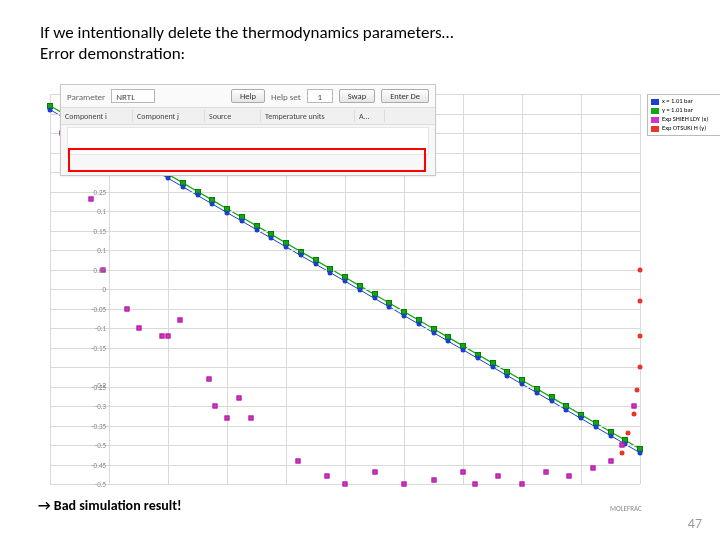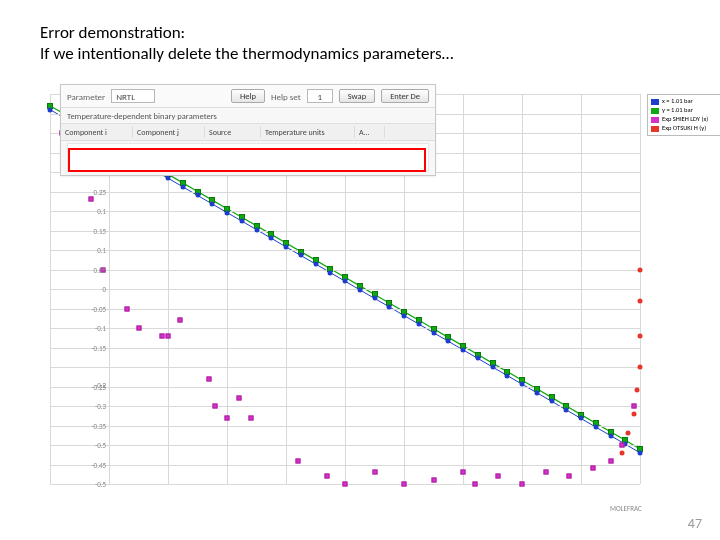--- a/index.html
+++ b/index.html
@@ -190,22 +190,22 @@
     font-size: 14px;
     color: #9a9a9a;
   }
 </style>
 </head>
 <body>
 
 <div class="slide">
 
   <div class="title-block">
+    <div>If we intentionally delete the thermodynamics parameters…</div>
     <div>Error demonstration:</div>
-    <div>If we intentionally delete the thermodynamics parameters…</div>
   </div>
 
   <div class="chart">
     <div class="plot-area" id="plot">
       <svg class="lines" id="svg-lines" viewBox="0 0 590 390" preserveAspectRatio="none">
           <path d="M0.0 11.7 L14.8 20.3 L29.5 28.9 L44.3 37.4 L59.0 46.0 L73.8 54.6 L88.5 63.2 L103.3 71.8 L118.0 80.3 L132.8 88.9 L147.5 97.5 L162.3 106.1 L177.0 114.7 L191.8 123.2 L206.5 131.8 L221.3 140.4 L236.0 149.0 L250.8 157.6 L265.5 166.1 L280.3 174.7 L295.0 183.3 L309.8 191.9 L324.5 200.5 L339.3 209.0 L354.0 217.6 L368.8 226.2 L383.5 234.8 L398.3 243.4 L413.0 251.9 L427.8 260.5 L442.5 269.1 L457.3 277.7 L472.0 286.3 L486.8 294.8 L501.5 303.4 L516.3 312.0 L531.0 320.6 L545.8 329.2 L560.5 337.7 L575.3 346.3 L590.0 354.9 " stroke="#12a812" stroke-width="1.3" fill="none"></path>
           <path d="M0.0 15.6 L14.8 24.2 L29.5 32.8 L44.3 41.3 L59.0 49.9 L73.8 58.5 L88.5 67.1 L103.3 75.7 L118.0 84.2 L132.8 92.8 L147.5 101.4 L162.3 110.0 L177.0 118.6 L191.8 127.1 L206.5 135.7 L221.3 144.3 L236.0 152.9 L250.8 161.5 L265.5 170.0 L280.3 178.6 L295.0 187.2 L309.8 195.8 L324.5 204.4 L339.3 212.9 L354.0 221.5 L368.8 230.1 L383.5 238.7 L398.3 247.3 L413.0 255.8 L427.8 264.4 L442.5 273.0 L457.3 281.6 L472.0 290.2 L486.8 298.7 L501.5 307.3 L516.3 315.9 L531.0 324.5 L545.8 333.1 L560.5 341.6 L575.3 350.2 L590.0 358.8 " stroke="#1e3ed0" stroke-width="1" fill="none"></path>
         </svg>
     <div class="gridline-h" style="top: 0px;"></div>
         <div class="gridline-h" style="top: 19.5px;"></div>
@@ -404,32 +404,32 @@
     <div class="aspen-row1">
       <span class="aspen-label">Parameter</span>
       <span class="aspen-inp" style="width:44px">NRTL</span>
       <span style="flex:1"></span>
       <span class="aspen-btn">Help</span>
       <span class="aspen-label">Help set</span>
       <span class="aspen-inp" style="width:26px;text-align:center">1</span>
       <span class="aspen-btn">Swap</span>
       <span class="aspen-btn">Enter De</span>
     </div>
-    <div class="aspen-sub">Temperature-dependent binary parameters</div>
     <div class="aspen-headrow">
       <div style="width:72px">Component i</div>
       <div style="width:72px">Component j</div>
       <div style="width:56px">Source</div>
       <div style="width:94px">Temperature units</div>
       <div style="width:30px">A…</div>
     </div>
     <div style="height:28px;background:#fff;margin:2px 6px;border:1px solid #e6e6e6"></div>
   </div>
   <div class="red-box"></div>
 
   <div class="xaxis-label">MOLEFRAC</div>
 
   <div class="caption">
+    <div>→ Bad simulation result!</div>
   </div>
 
   <div class="slide-number">47</div>
 
 </div>
 
 </body></html>

